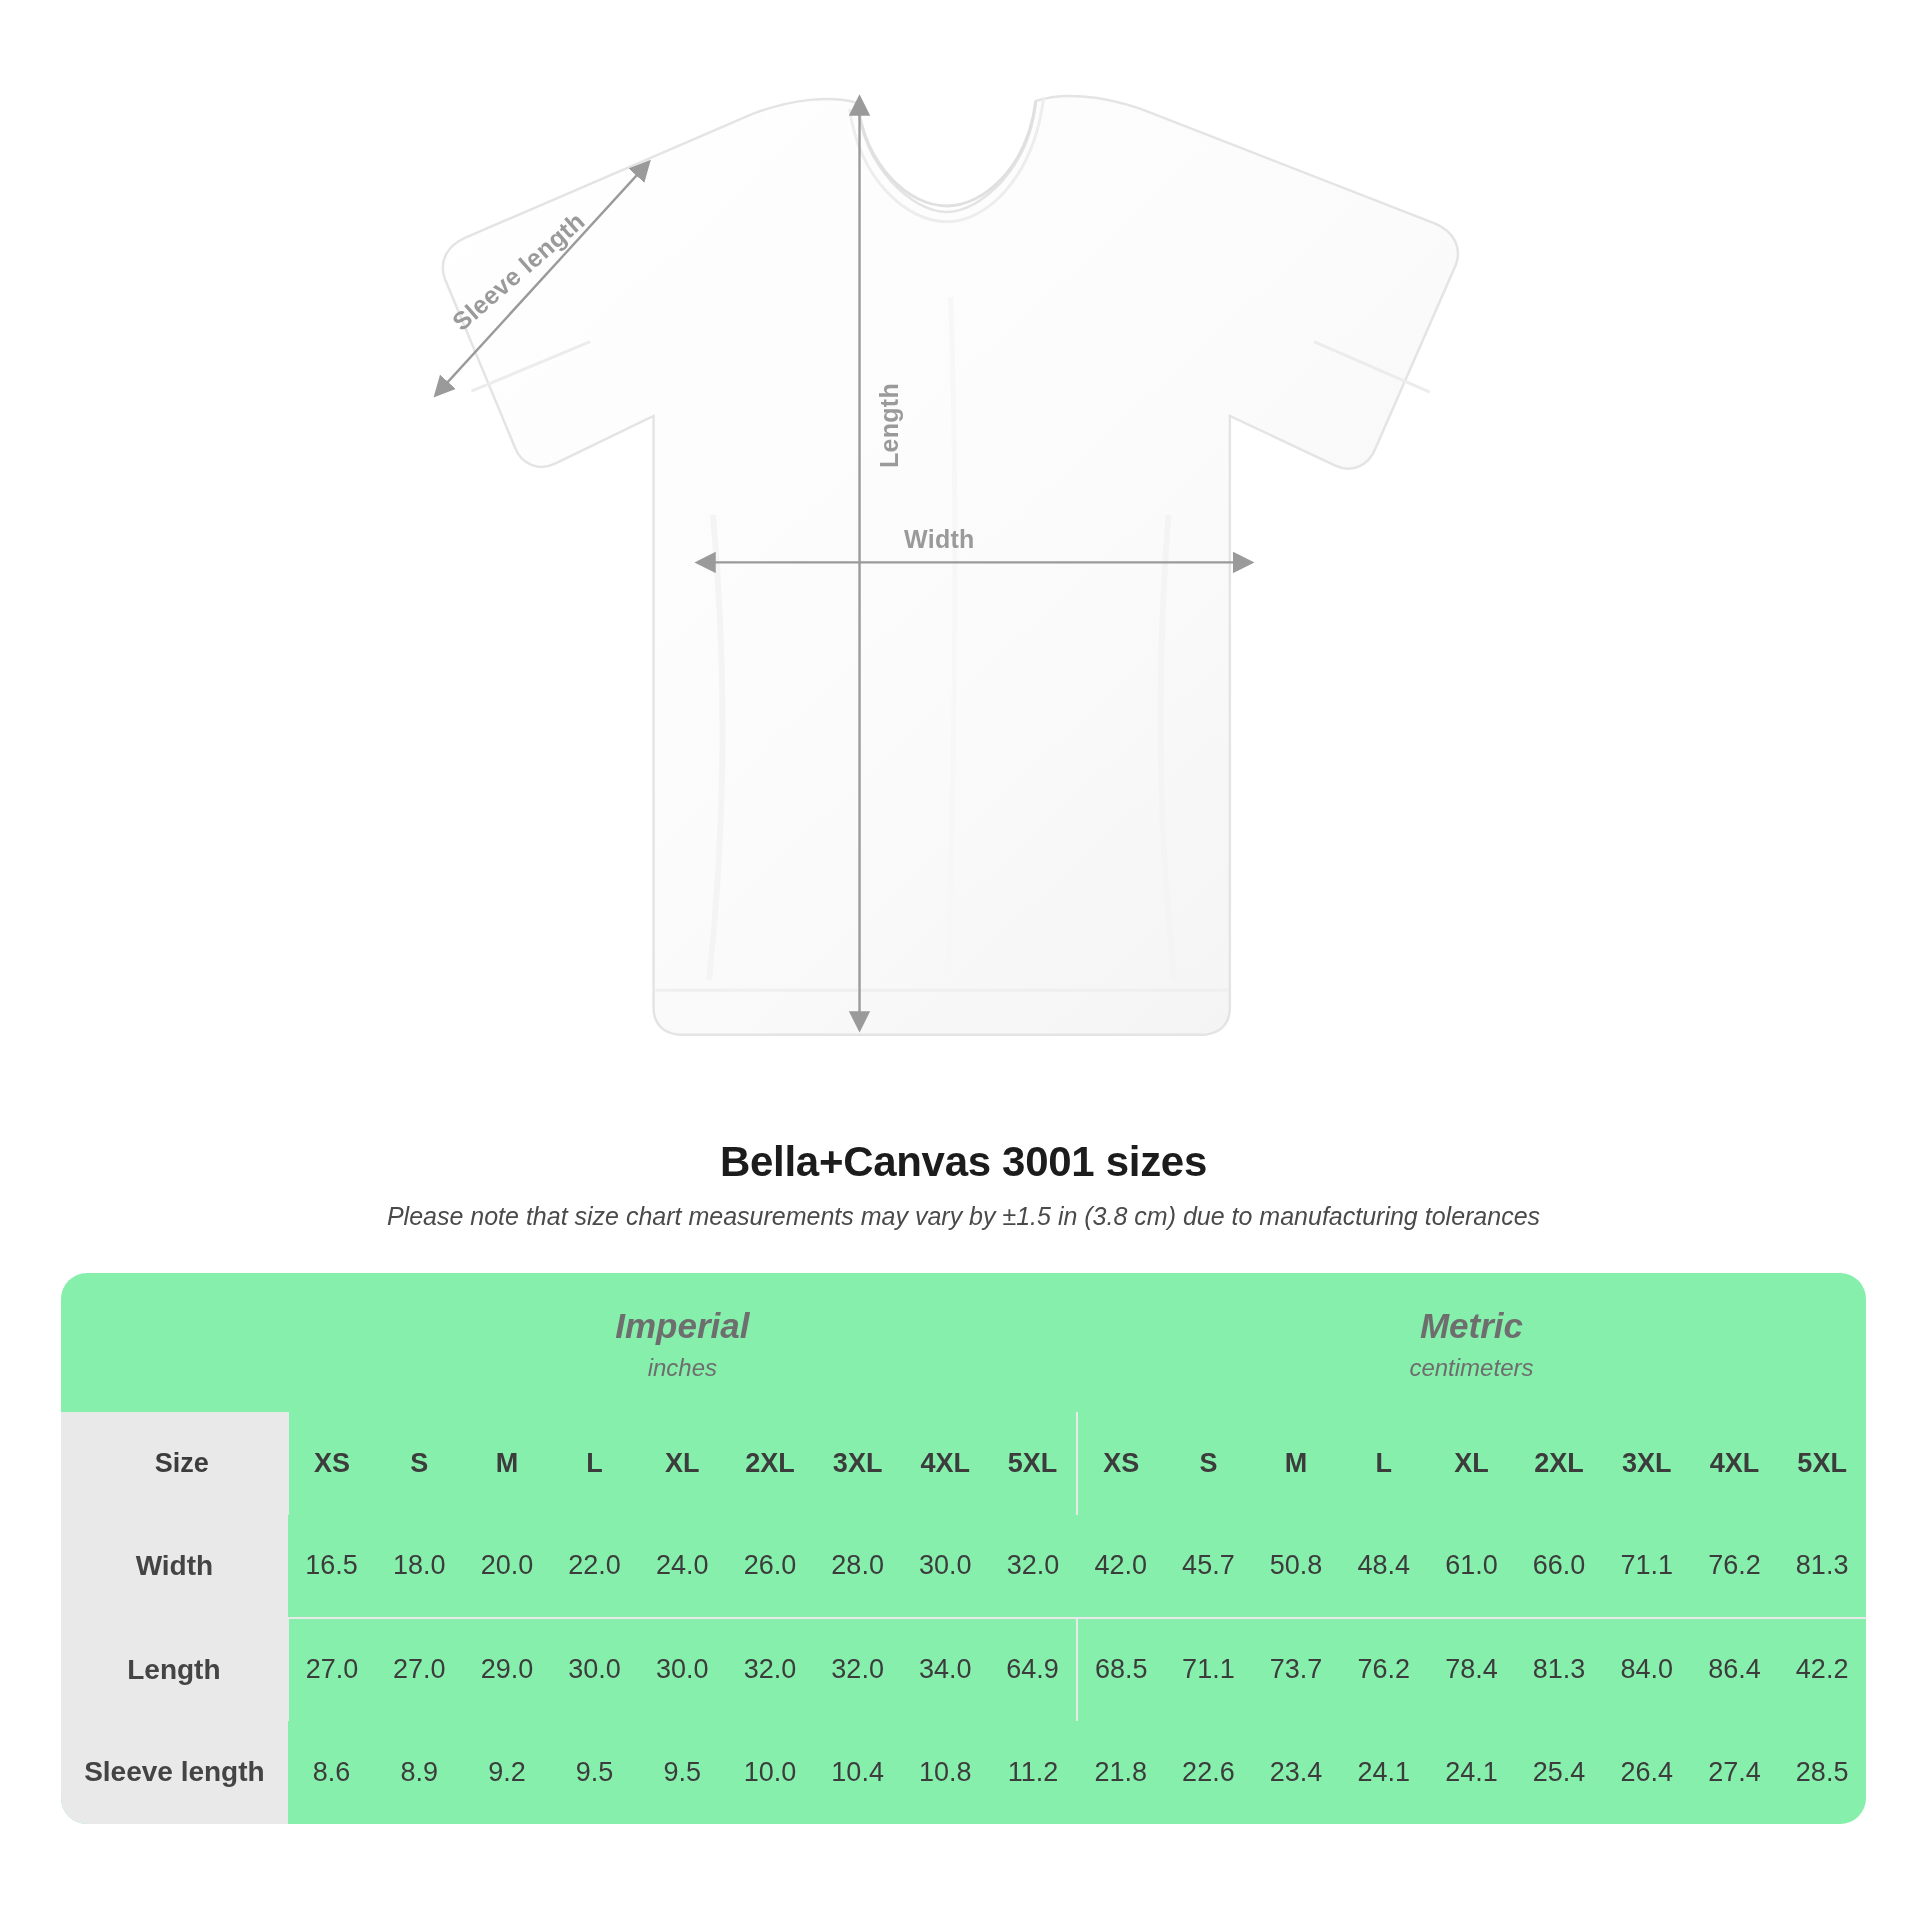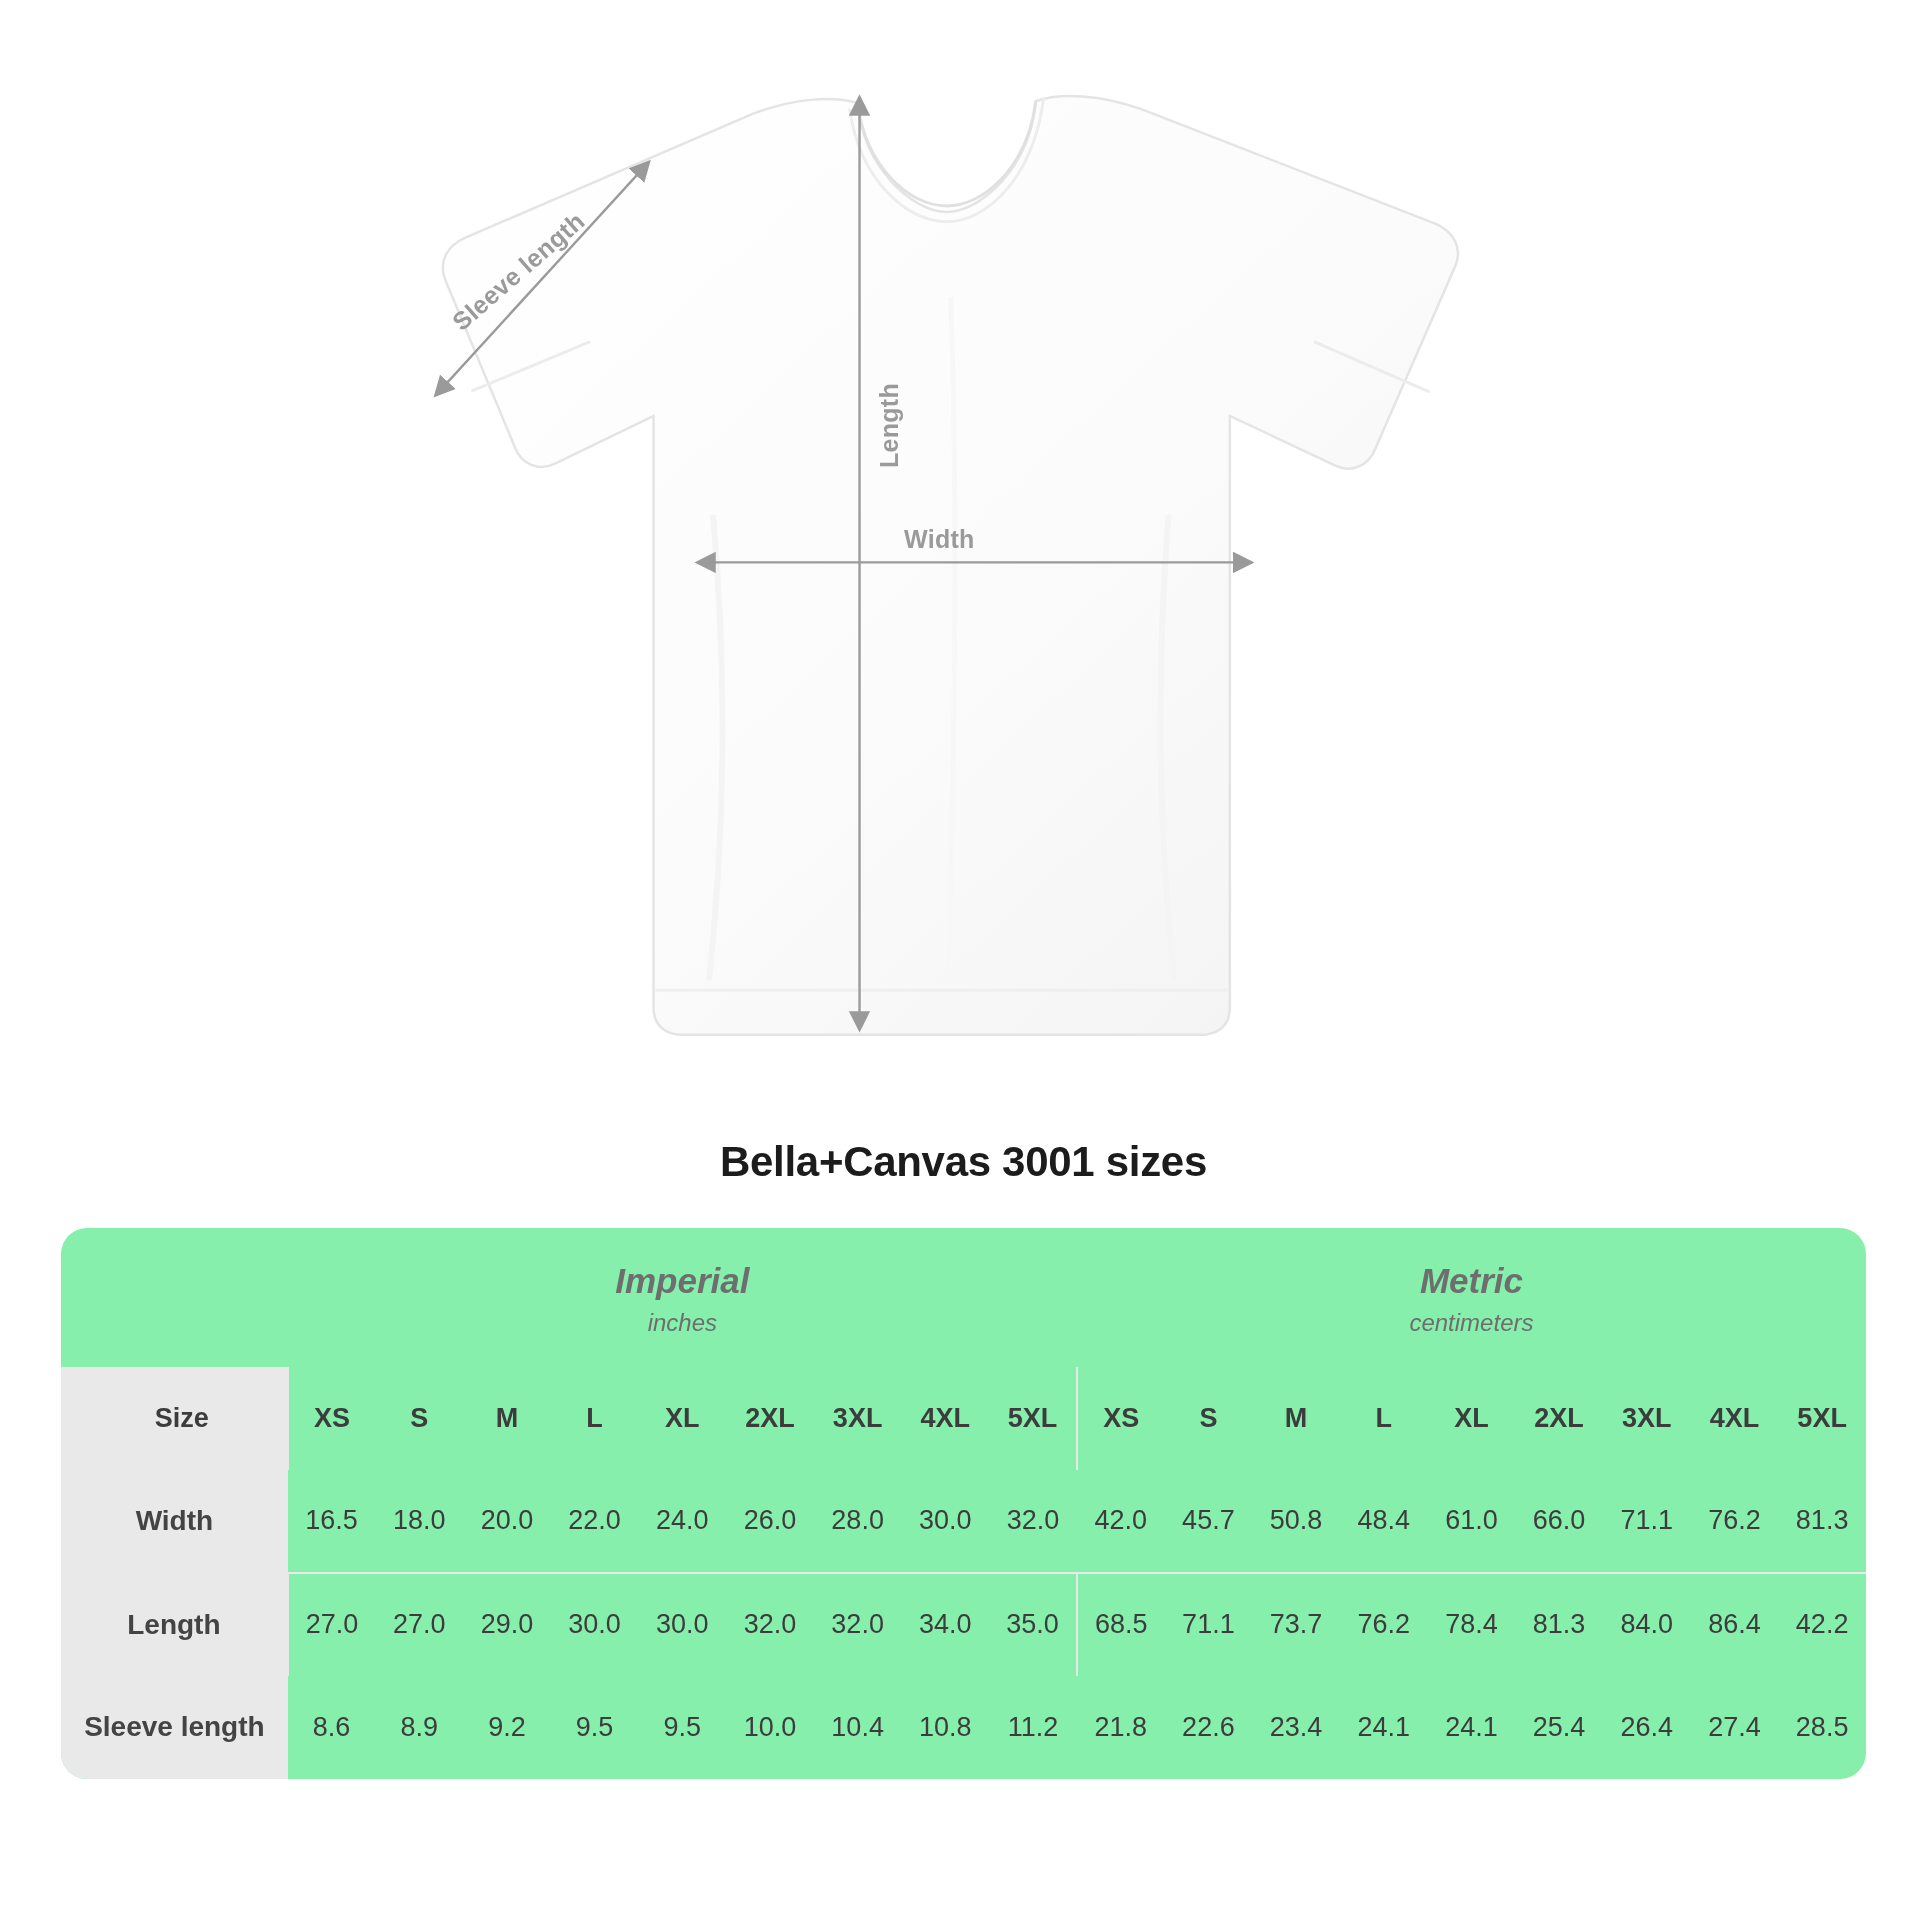--- a/index.html
+++ b/index.html
@@ -214,20 +214,21 @@
       </g>
     </svg>
 
     <div class="dim-label label-sleeve">Sleeve length</div>
     <div class="dim-label label-length">Length</div>
     <div class="dim-label label-width">Width</div>
   </div>
 
   <div class="title-block">
     <div class="chart-title">Bella+Canvas 3001 sizes</div>
+    <div class="chart-note">Please note that size chart measurements may vary by ±1.5 in (3.8 cm) due to manufacturing tolerances</div>
   </div>
 
   <div class="table-wrap">
     <table class="size-table">
       <colgroup>
         <col class="labelcol">
         <col class="sizecol">
           <col class="sizecol">
           <col class="sizecol">
           <col class="sizecol">
@@ -303,21 +304,21 @@
           <tr class="body-row row-shade-b hline-top">
             <td class="rowlabel">Length</td>
             <td class="vline">27.0</td>
             <td>27.0</td>
             <td>29.0</td>
             <td>30.0</td>
             <td>30.0</td>
             <td>32.0</td>
             <td>32.0</td>
             <td>34.0</td>
-            <td>35.0</td>
+            <td>64.9</td>
             <td class="vline">68.5</td>
             <td>71.1</td>
             <td>73.7</td>
             <td>76.2</td>
             <td>78.4</td>
             <td>81.3</td>
             <td>84.0</td>
             <td>86.4</td>
             <td>42.2</td>
           </tr>

